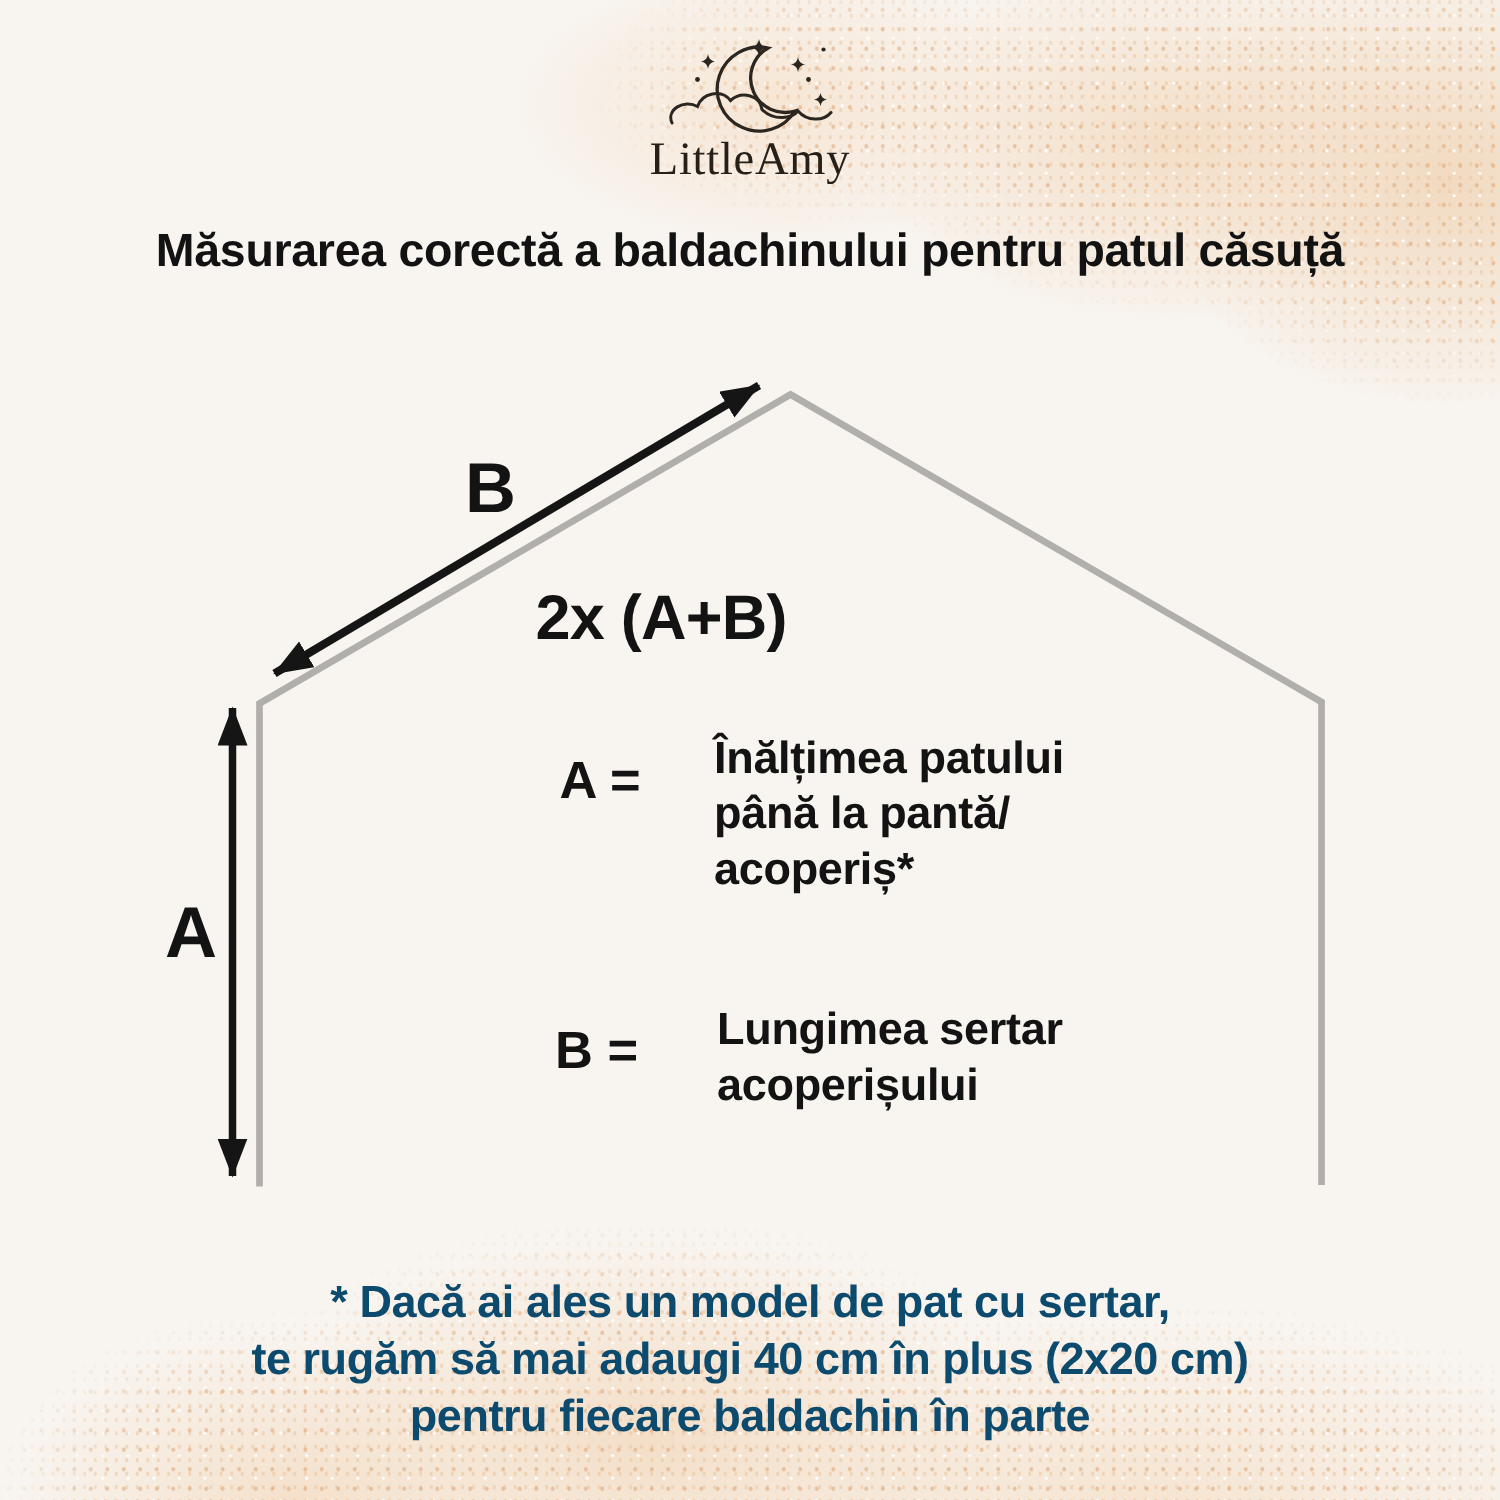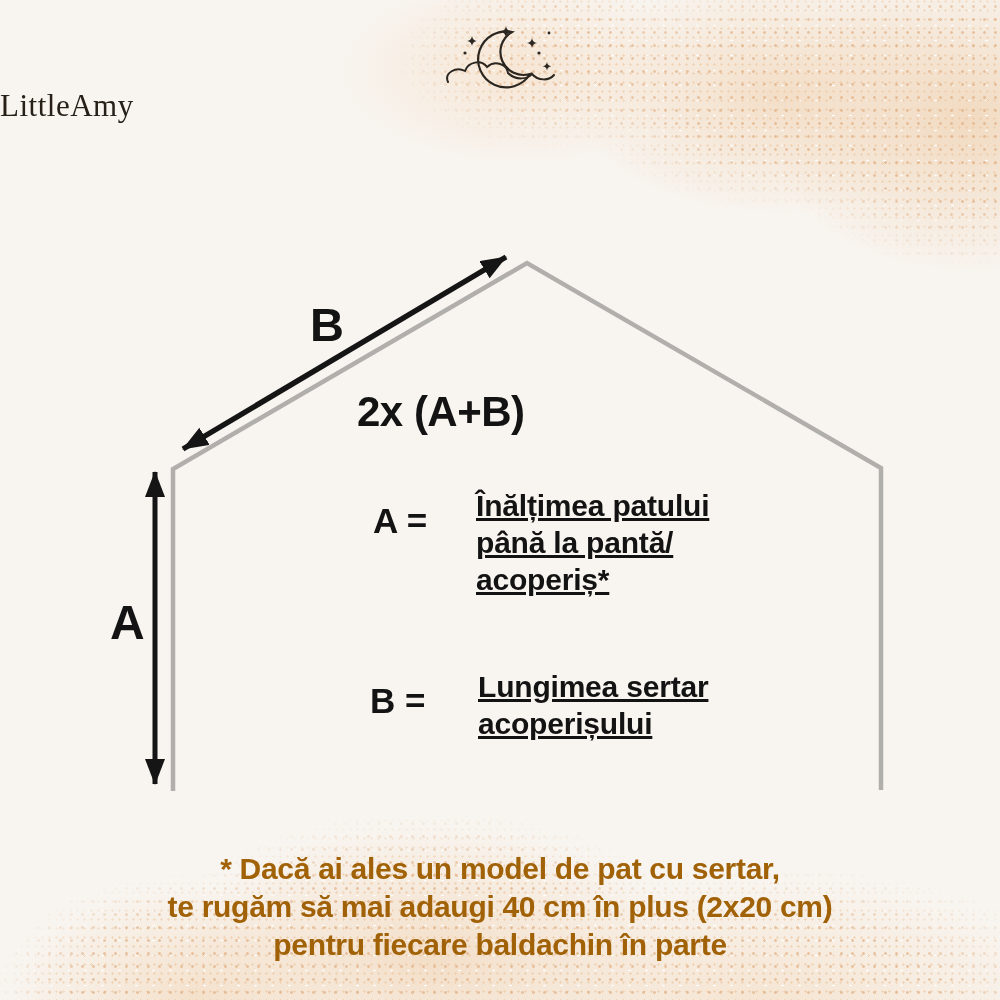--- a/index.html
+++ b/index.html
@@ -40,44 +40,44 @@
     -webkit-mask-image:
       radial-gradient(ellipse 350px 180px at 430px 185px,#000 45%, transparent 78%),
       radial-gradient(ellipse 420px 160px at 760px 225px,#000 40%, transparent 78%),
       radial-gradient(ellipse 250px 150px at 190px 225px,#000 45%, transparent 78%);
     mask-image:
       radial-gradient(ellipse 350px 180px at 430px 185px,#000 45%, transparent 78%),
       radial-gradient(ellipse 420px 160px at 760px 225px,#000 40%, transparent 78%),
       radial-gradient(ellipse 250px 150px at 190px 225px,#000 45%, transparent 78%);
   }
   
-  .logo{position:absolute;top:26px;left:0;right:0;text-align:left;}
+  .logo{position:absolute;top:26px;left:0;right:0;text-align:center;}
   .logo svg{display:block;margin:0 auto;}
   .brand{font-family:"Liberation Serif",serif;font-size:31px;color:#262019;
          letter-spacing:.5px;margin-top:-2px;}
   
   .title{position:absolute;top:147px;left:0;right:0;text-align:center;
          font-weight:700;font-size:31px;line-height:39px;color:#121212;letter-spacing:-.2px;}
   
   .diagram-svg{position:absolute;inset:0;}
   .dlabel{position:absolute;font-weight:700;color:#131313;}
   .lbl-b{left:310px;top:297px;font-size:47px;}
   .lbl-a{left:110px;top:595px;font-size:48px;}
   .formula{left:357px;top:388px;font-size:42px;letter-spacing:-.5px;}
   .key{font-size:35px;}
   .key-a{left:373px;top:501px;}
   .key-b{left:370px;top:681px;}
   .desc{position:absolute;font-weight:700;font-size:30px;line-height:37px;
-        white-space:pre-line;color:#131313;letter-spacing:-.2px;text-decoration:underline;}
+        white-space:pre-line;color:#131313;letter-spacing:-.2px;}
   .desc-a{left:476px;top:487px;}
   .desc-b{left:478px;top:668px;}
   
   .footnote{position:absolute;top:850px;left:0;right:0;text-align:center;
             font-weight:700;font-size:30px;line-height:38px;white-space:pre-line;
-            color:#a16207;letter-spacing:-.3px;}
+            color:#0c4a6e;letter-spacing:-.3px;}
 </style>
 </head>
 <body>
 
 <div class="canvas">
 
   <div class="wash"></div>
   <div class="speckles top"></div>
   <div class="speckles bottom"></div>
 
@@ -97,20 +97,21 @@
           <circle cx="45" cy="27" r="1.6"></circle>
           <circle cx="119" cy="27" r="1.6"></circle>
           <circle cx="129" cy="7" r="1.4"></circle>
         </g>
       </svg>
     </span>
     <div class="brand">LittleAmy</div>
   </div>
 
   <div class="title">
+    <div>Măsurarea corectă a baldachinului pentru patul căsuță</div>
   </div>
 
   <svg class="diagram-svg" width="1000" height="1000" viewBox="0 0 1000 1000">
     <defs>
       <marker id="ah" markerUnits="userSpaceOnUse" markerWidth="30" markerHeight="24" refX="25" refY="10" orient="auto-start-reverse">
         <path d="M0,0 L26,10 L0,20 Z" fill="#151515"></path>
       </marker>
     </defs>
 
     <polyline points="173,791 173,469 527,263 881,468 881,790" fill="none" stroke="#b1afac" stroke-width="4.5" stroke-linejoin="miter"></polyline>

